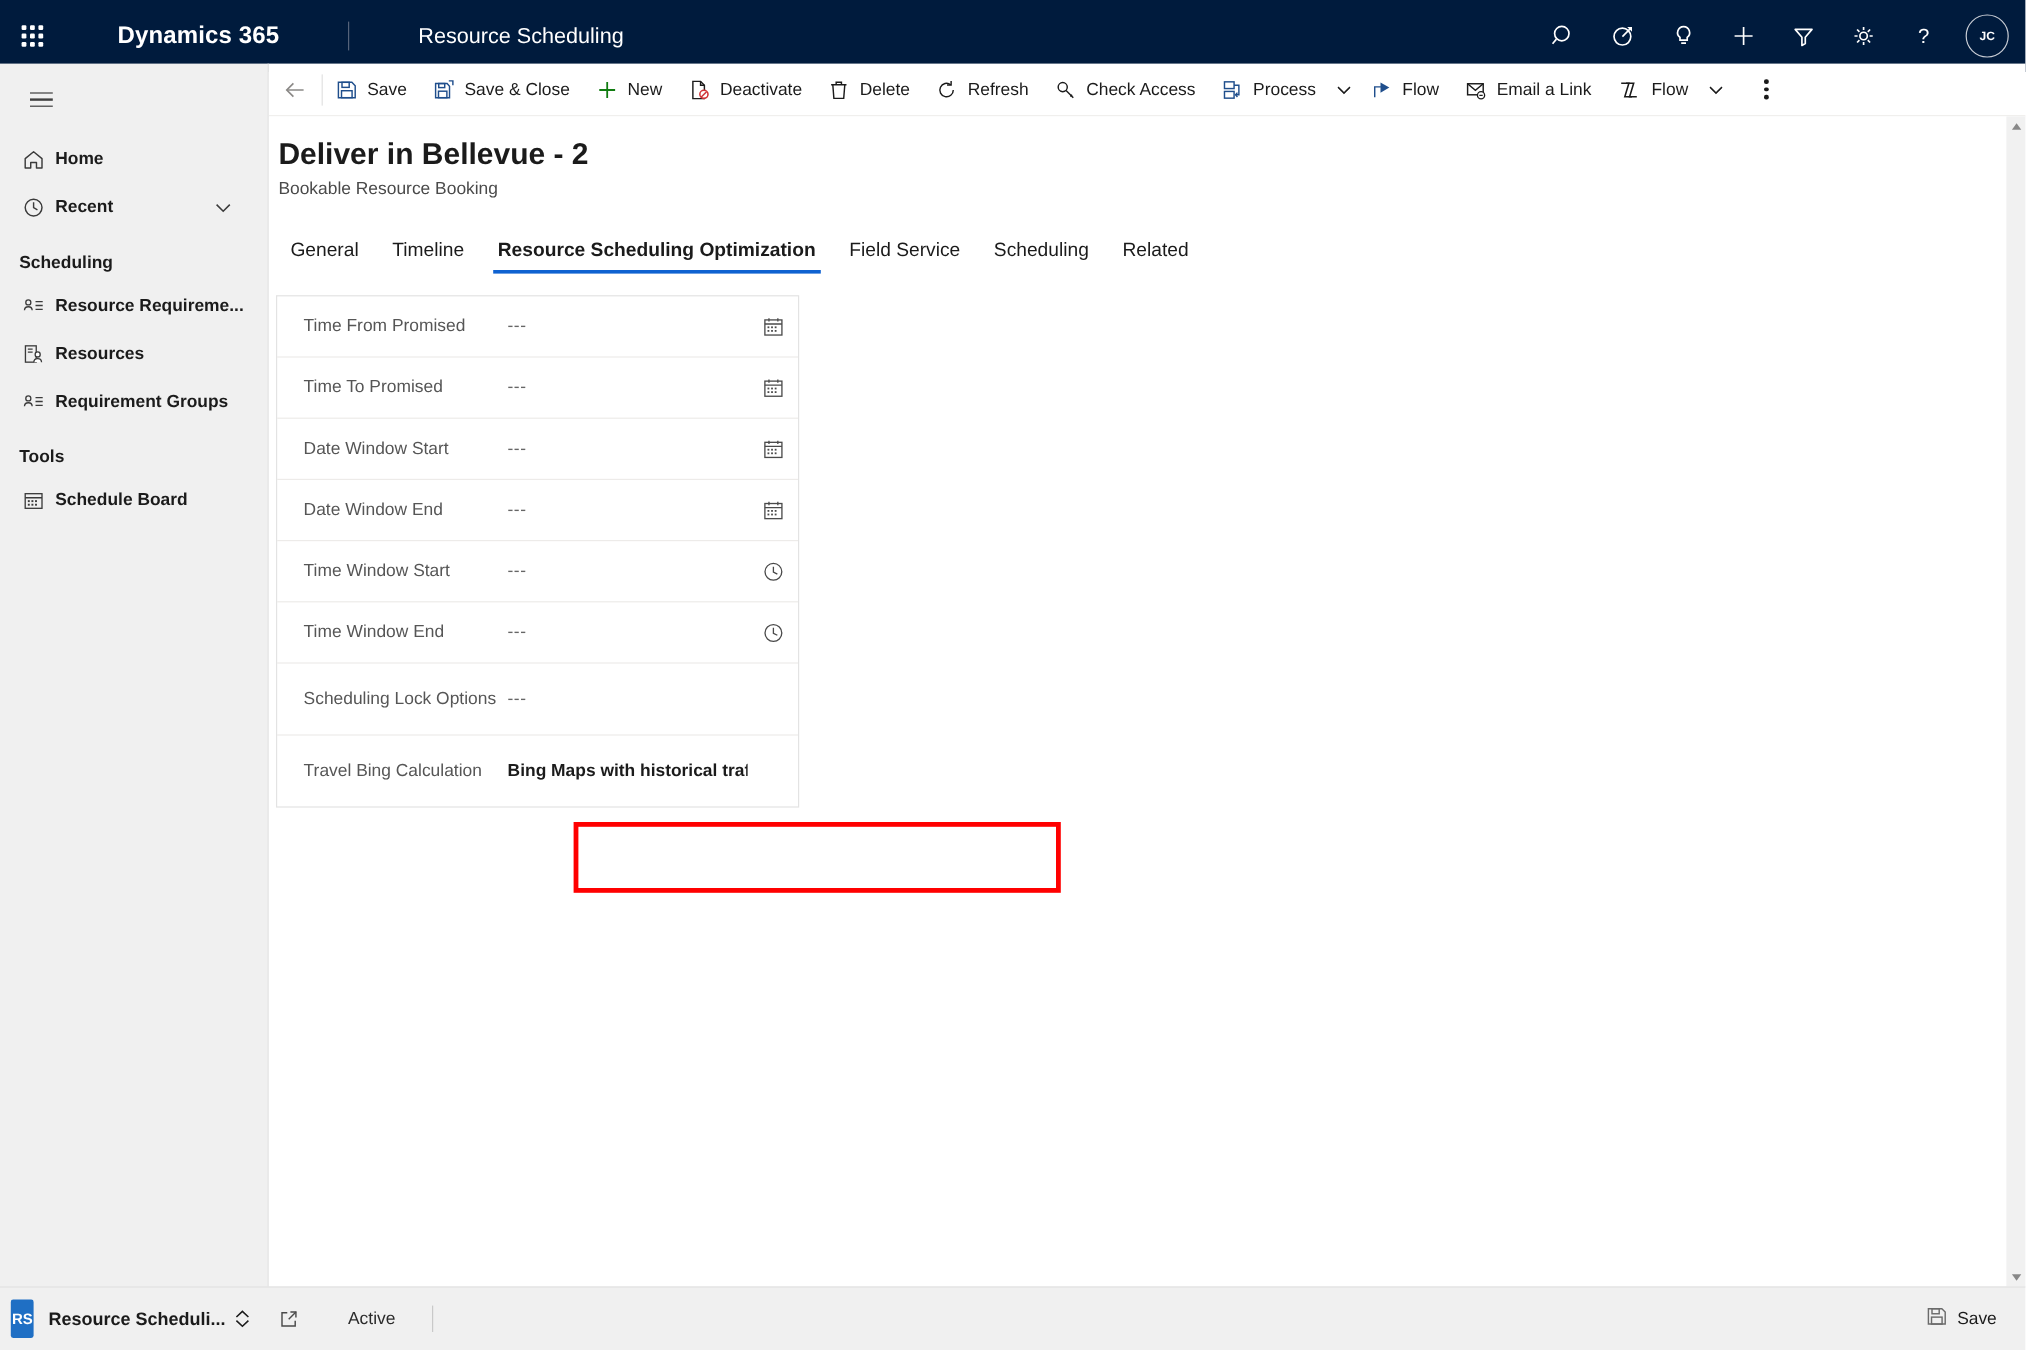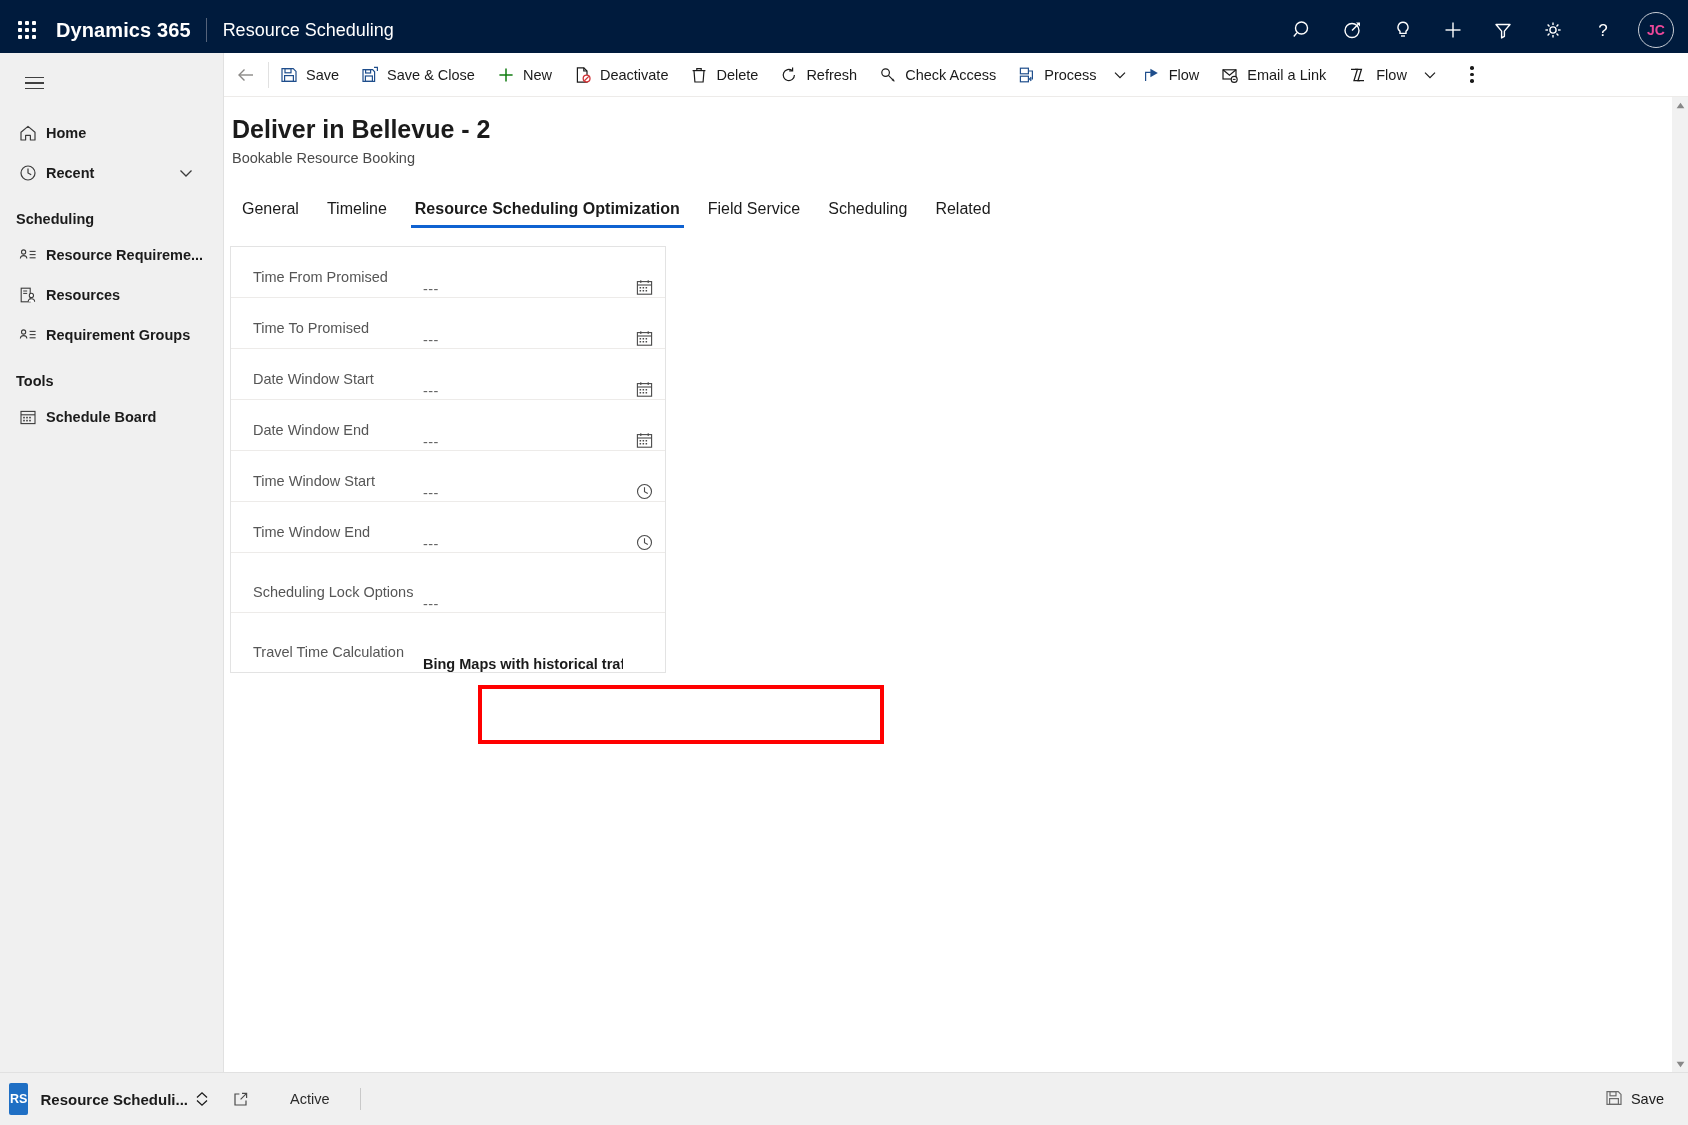--- a/index.html
+++ b/index.html
@@ -11,20 +11,21 @@
   }
   body { position: relative; }
 
   
   #topbar {
     position: absolute; top: 0; left: 0;
     width: 1688px; height: 60px;
     background: #001b3d;
     display: flex; align-items: center;
     color: #ffffff;
+    gap: 42px;
   }
   .waffle {
     width: 30px; height: 30px;
     margin-left: 12px; margin-right: 14px;
     display: grid; grid-template-columns: repeat(3, 1fr);
     grid-template-rows: repeat(3, 1fr);
     gap: 3px; padding: 6px;
     cursor: pointer;
   }
   .waffle i { background: #ffffff; border-radius: 1px; display: block; width: 4px; height: 4px; }
@@ -41,21 +42,21 @@
   .tb-icon {
     width: 50px; height: 53px;
     display: flex; align-items: center; justify-content: center;
     cursor: pointer;
   }
   .tb-icon svg { display: block; }
   #avatar {
     width: 36px; height: 36px; border-radius: 50%;
     border: 1.5px solid #c8cdd5;
     display: flex; align-items: center; justify-content: center;
-    font-size: 14px; font-weight: 600; color: #ec4899;
+    font-size: 10px; font-weight: 600; color: #ffffff;
     margin-left: 10px; cursor: pointer;
   }
 
   
   #sidebar {
     position: absolute; top: 53px; left: 0;
     width: 224px; height: 1072px;
     background: #f0f0f0;
     border-right: 1px solid #e1e1e1;
   }
@@ -165,21 +166,21 @@
     content:""; position:absolute; left: 10px; right: 10px; bottom: 0;
     height: 3px; background: #0f62d1;
   }
   #form-card {
     margin: 18px 0 0 6px;
     width: 436px;
     border: 1px solid #e3e3e3;
     background: #ffffff;
   }
   .field-row {
-    display: flex; align-items: flex-end;
+    display: flex; align-items: center;
     min-height: 51px;
     padding: 0 0 0 16px;
     border-bottom: 1px solid #edebe9;
     position: relative;
   }
   .field-row:last-child { border-bottom: none; }
   .field-label {
     width: 176px; min-width: 176px;
     font-size: 14.5px; color: #565656; line-height: 22px;
     padding: 9px 8px 9px 6px;
@@ -693,21 +694,21 @@
       </div>
     </div>
 
     <div class="field-row" style="min-height:60px;">
       <div class="field-label" style="white-space:normal;">Scheduling Lock Options</div>
       <div class="field-value placeholder">---</div>
       <div class="field-icon"></div>
     </div>
 
     <div class="field-row" style="min-height:59px;">
-      <div class="field-label" style="white-space:normal;">Travel Time Calculation</div>
+      <div class="field-label" style="white-space:normal;">Travel Bing Calculation</div>
       <div class="field-value bold">Bing Maps with historical traffic</div>
       <div class="field-icon"></div>
     </div>
 
   </div>
 
   <div id="highlight-box"></div>
 </div>
 
 <div id="vscroll">

